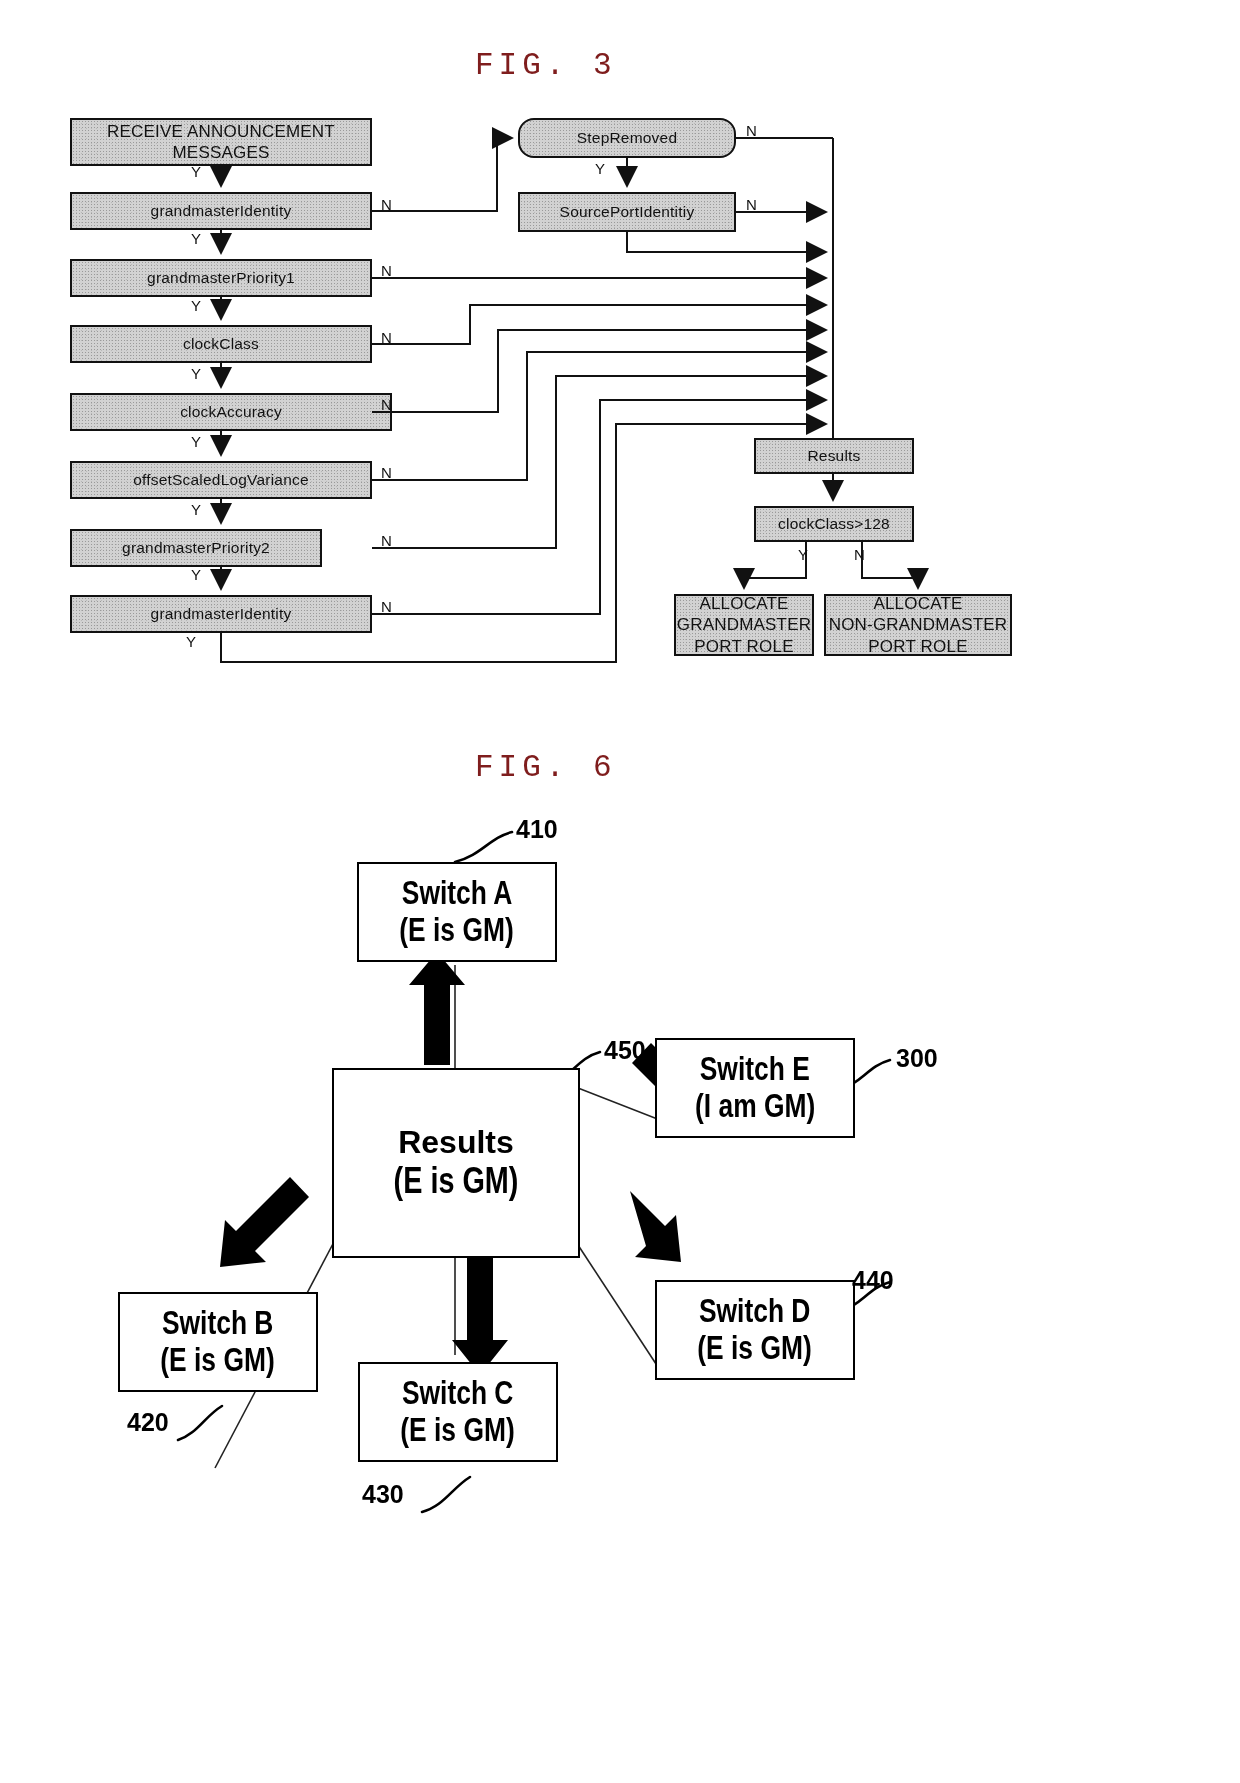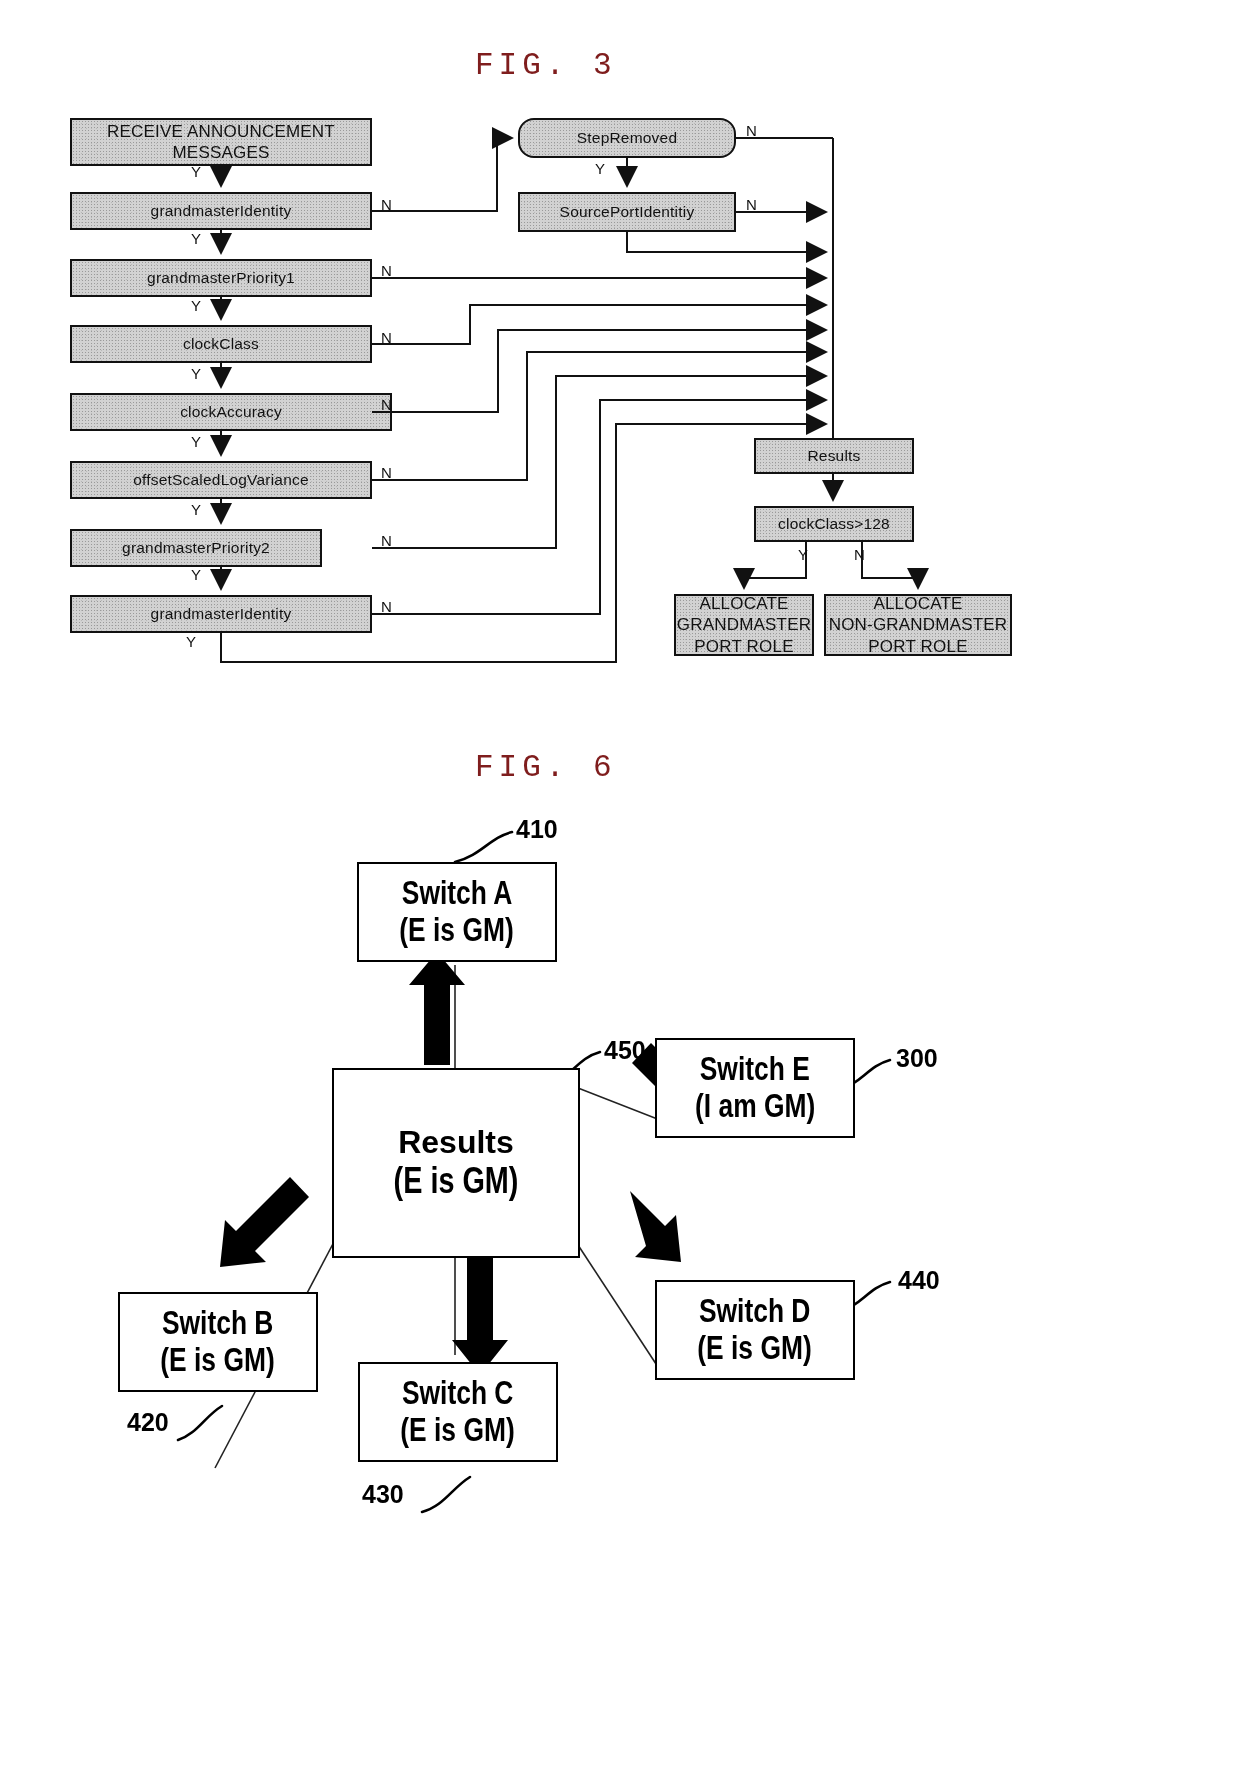--- a/index.html
+++ b/index.html
@@ -230,13 +230,13 @@
 <div class="sw" style="left:655px;top:1280px;width:200px;height:100px;">
   <div class="l1">Switch D</div>
   <div class="l2">(E is GM)</div>
 </div>
 
 <div class="refnum" style="left:516px;top:815px;">410</div>
 <div class="refnum" style="left:604px;top:1036px;">450</div>
 <div class="refnum" style="left:896px;top:1044px;">300</div>
 <div class="refnum" style="left:127px;top:1408px;">420</div>
 <div class="refnum" style="left:362px;top:1480px;">430</div>
-<div class="refnum" style="left:898px;top:1266px;text-align:center;">440</div>
+<div class="refnum" style="left:852px;top:1266px;text-align:center;">440</div>
 
 </body></html>

